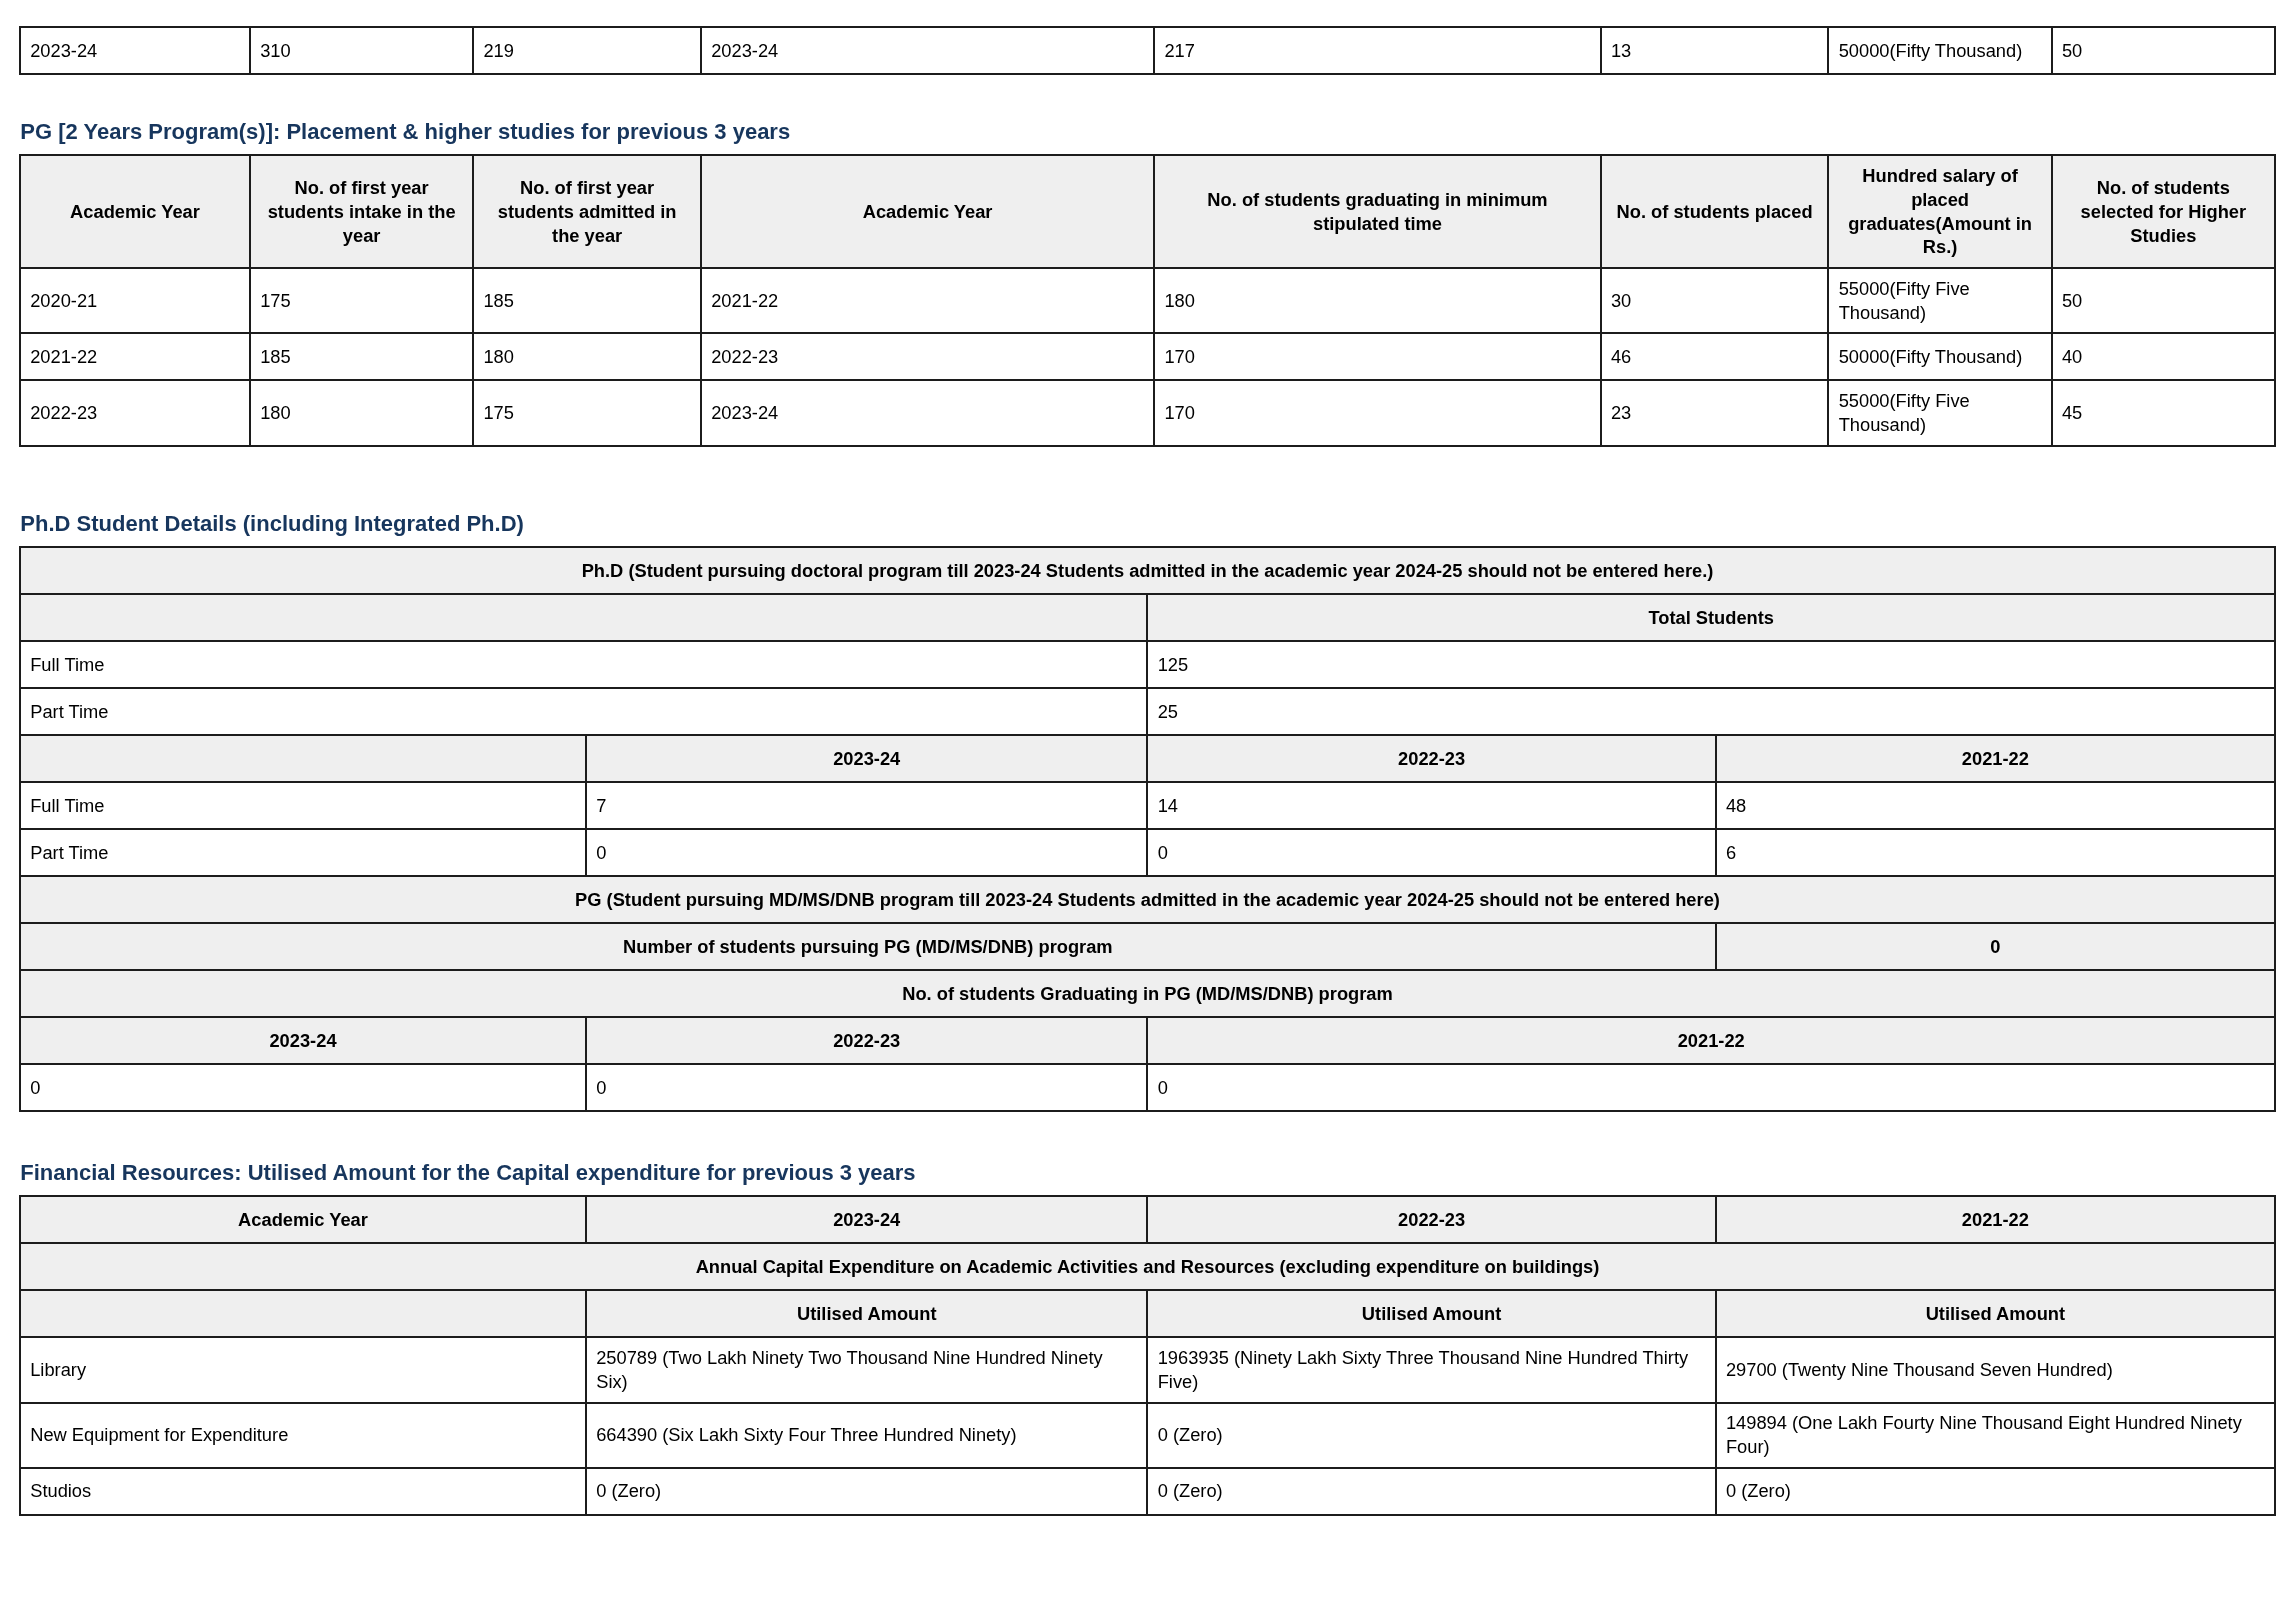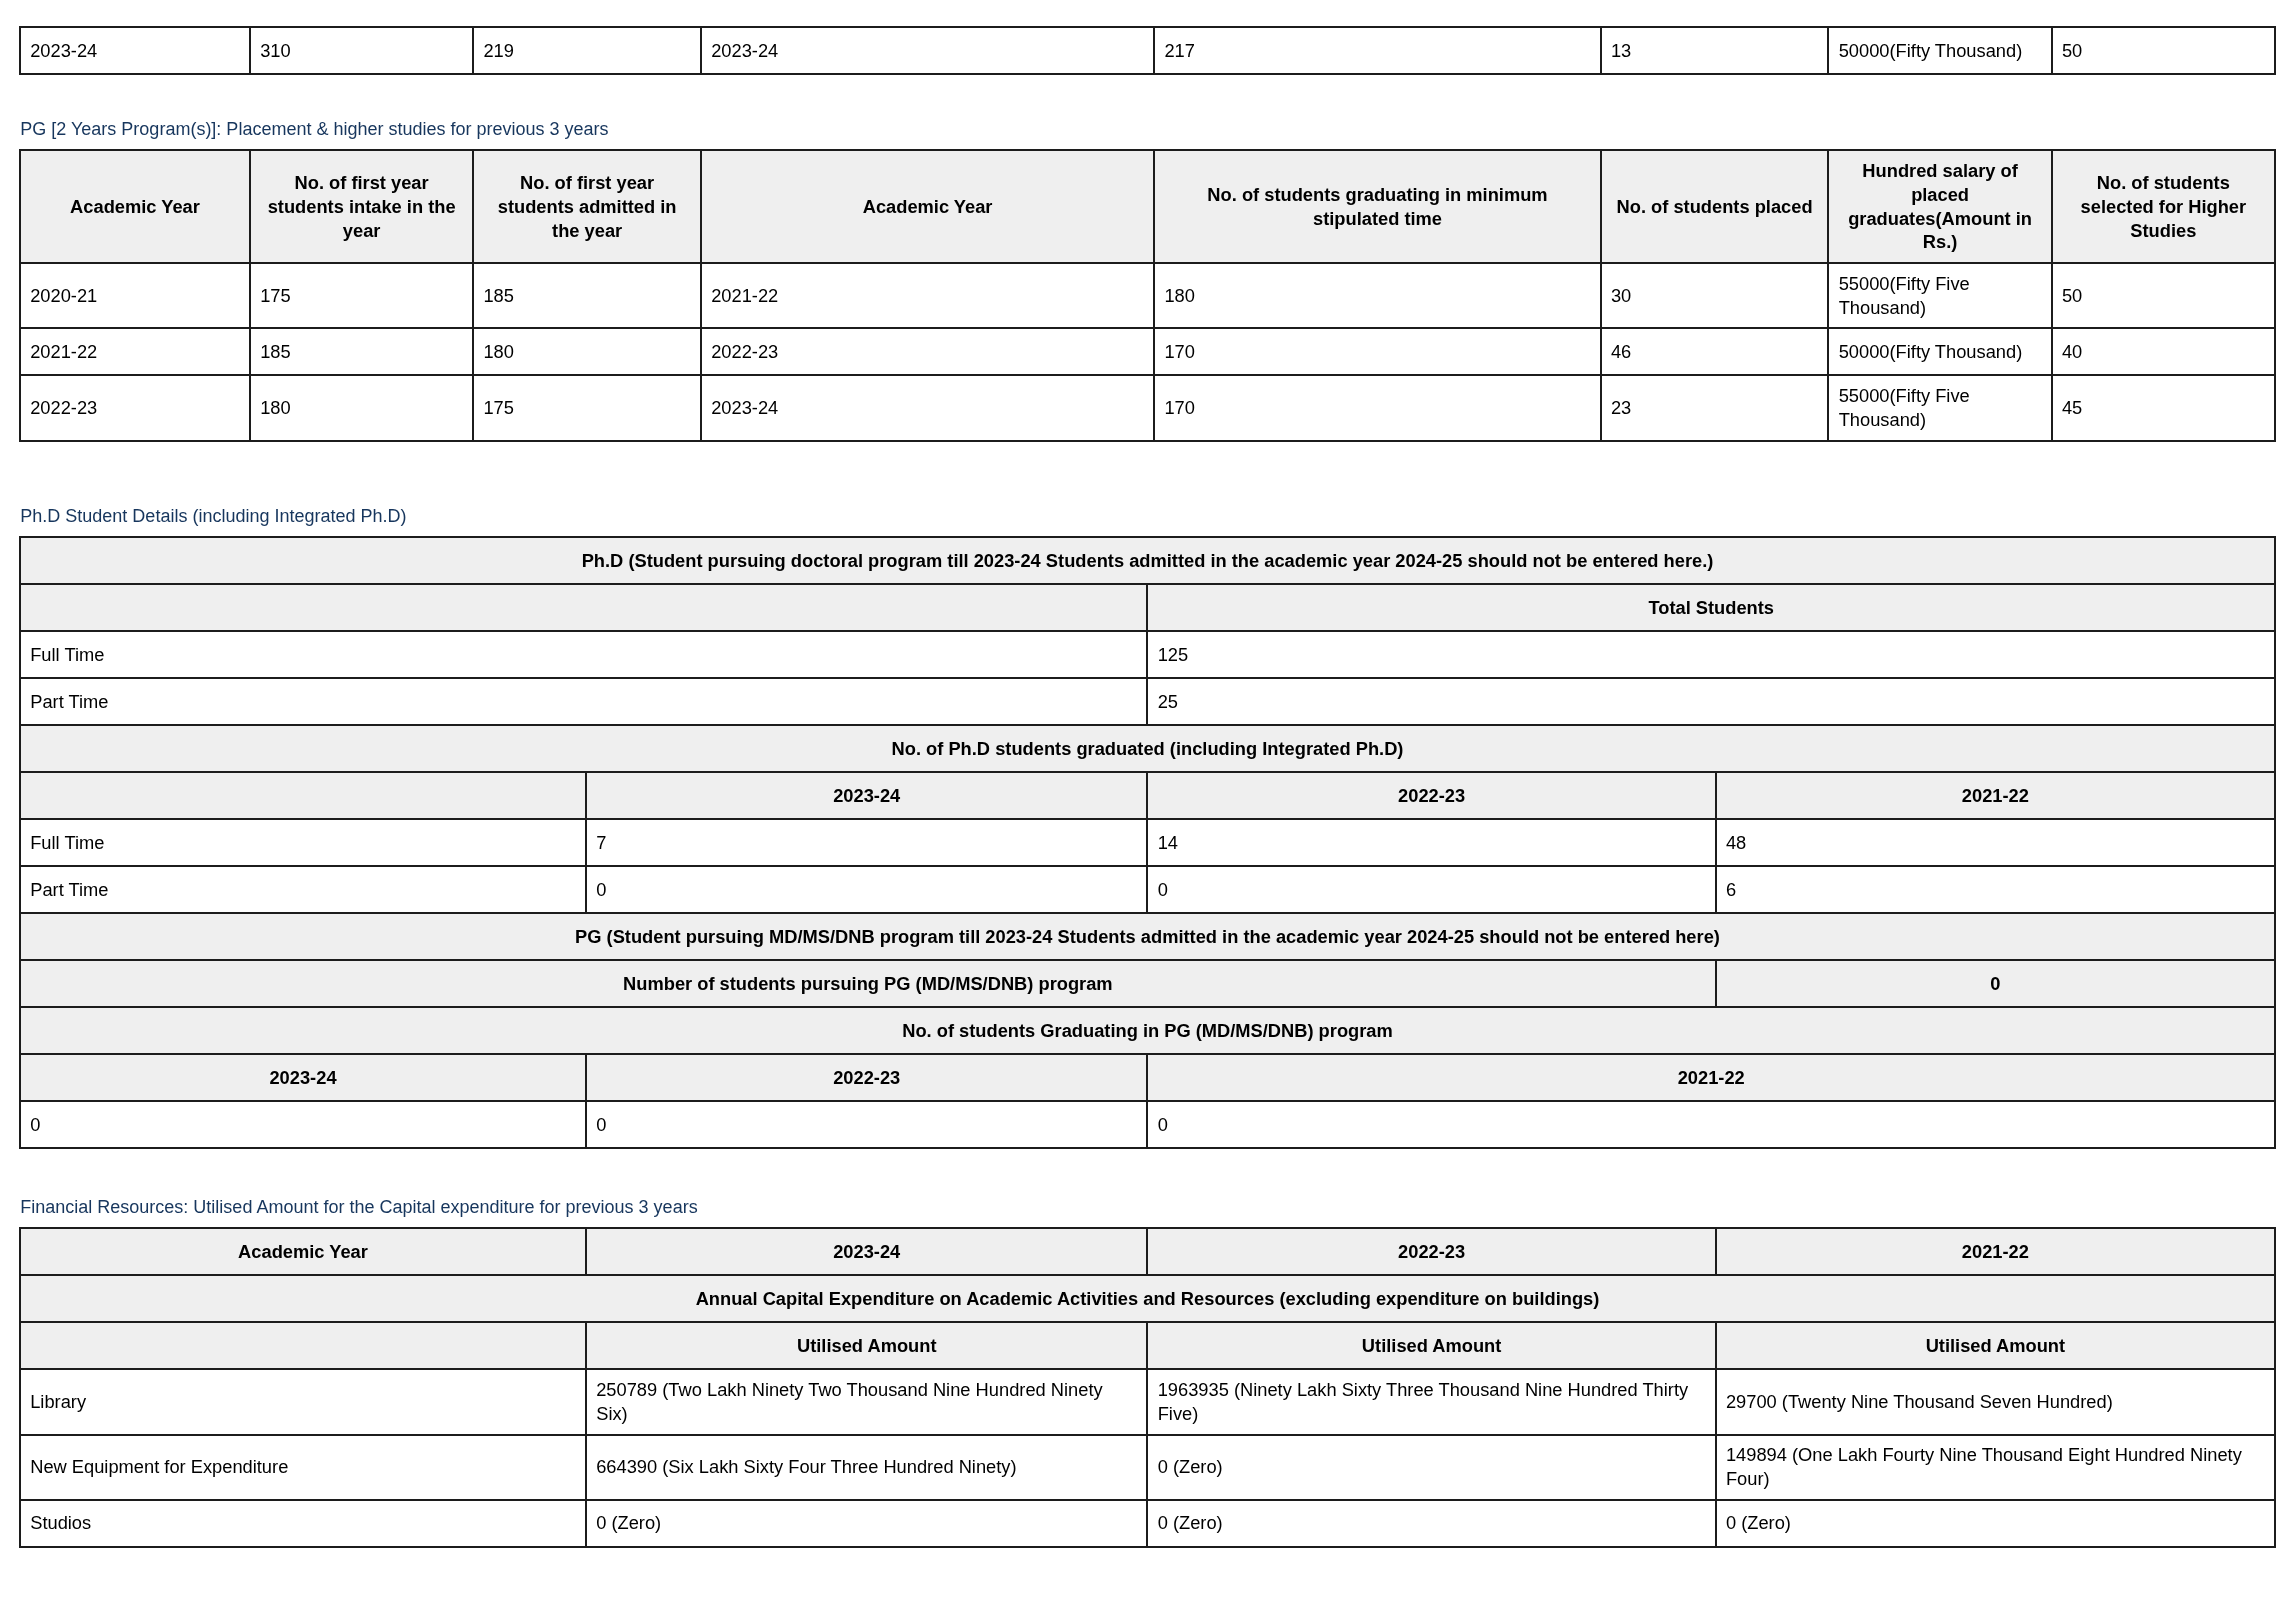--- a/index.html
+++ b/index.html
@@ -37,22 +37,22 @@
   }
   th.hdr {
     background: #efefef;
     text-align: center;
     font-weight: bold;
   }
   tr.r72  { height: 47px; }
   tr.r158 { height: 103px; }
   tr.r100 { height: 65px; }
   .section-title {
-    font-size: 18px;
-    font-weight: normal;
+    font-size: 22px;
+    font-weight: bold;
     color: #17365d;
     margin: 0 0 9.2px 1.3px;
     font-family: "Liberation Sans", sans-serif;
   }
   .mt-top  { margin-top: 44px; }
   .mt-mid  { margin-top: 64px; }
   .mt-fin  { margin-top: 48px; }
   colgroup col { }
 </style>
 </head>
@@ -159,23 +159,20 @@
   </tr>
   <tr class="r72">
     <td class="data" colspan="2">Full Time</td>
     <td class="data" colspan="2">125</td>
   </tr>
   <tr class="r72">
     <td class="data" colspan="2">Part Time</td>
     <td class="data" colspan="2">25</td>
   </tr>
   <tr class="r72">
-    <th class="hdr" colspan="4">No. of Ph.D students graduated (including Integrated Ph.D)</th>
-  </tr>
-  <tr class="r72">
     <th class="hdr"></th>
     <th class="hdr">2023-24</th>
     <th class="hdr">2022-23</th>
     <th class="hdr">2021-22</th>
   </tr>
   <tr class="r72">
     <td class="data">Full Time</td>
     <td class="data">7</td>
     <td class="data">14</td>
     <td class="data">48</td>

